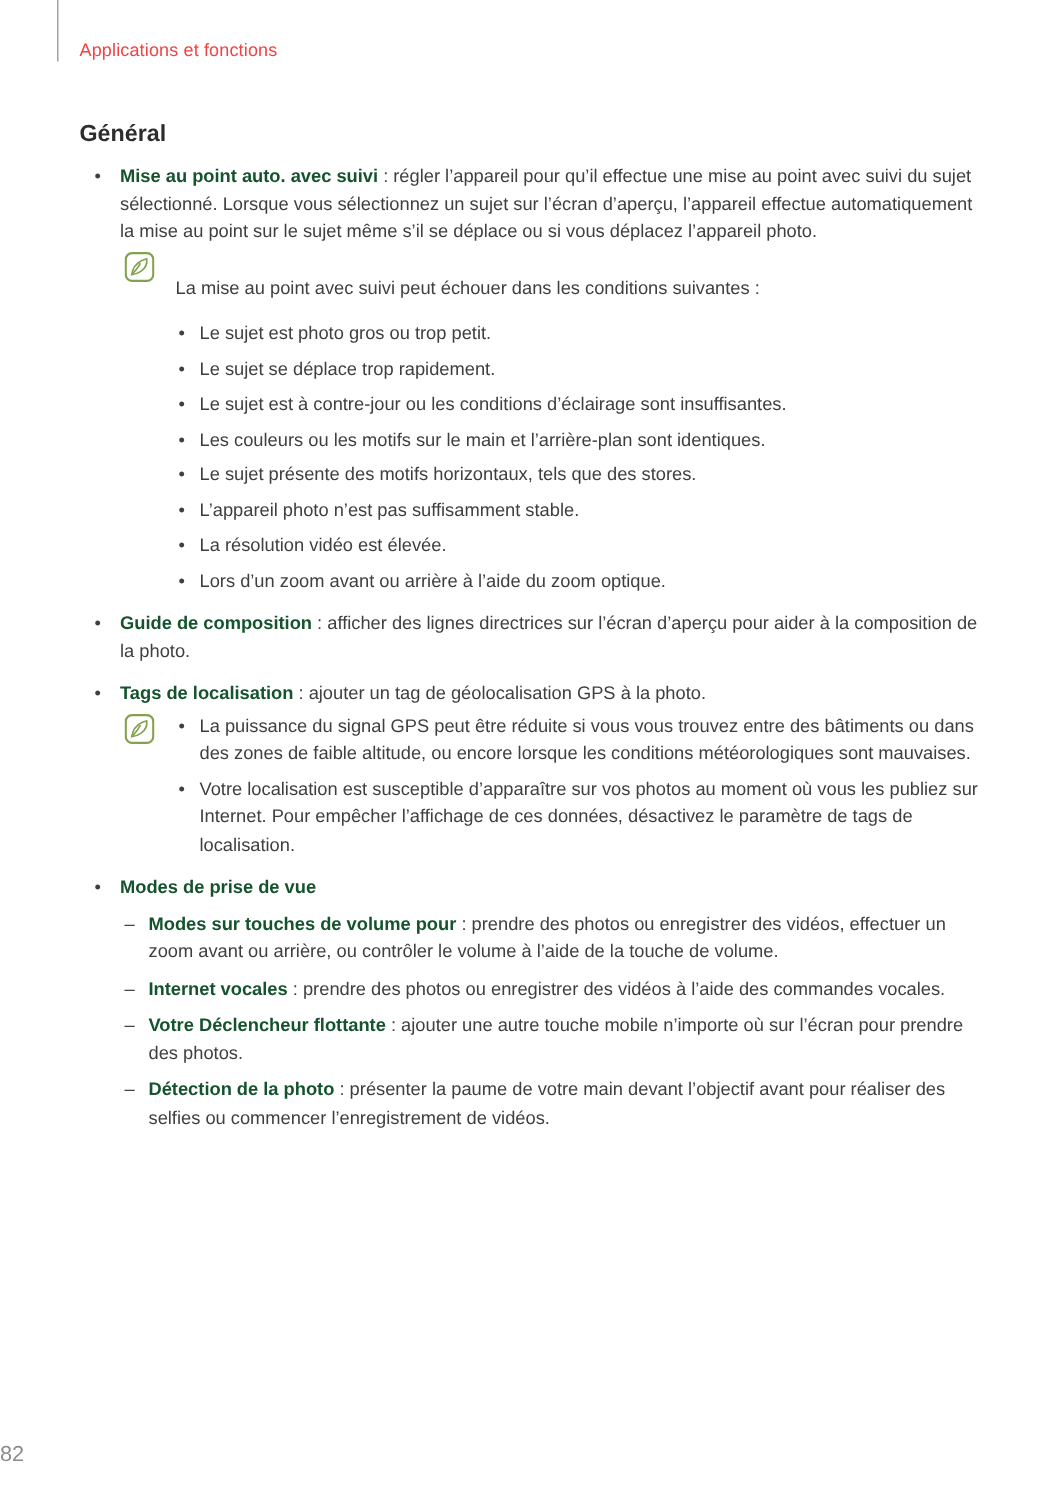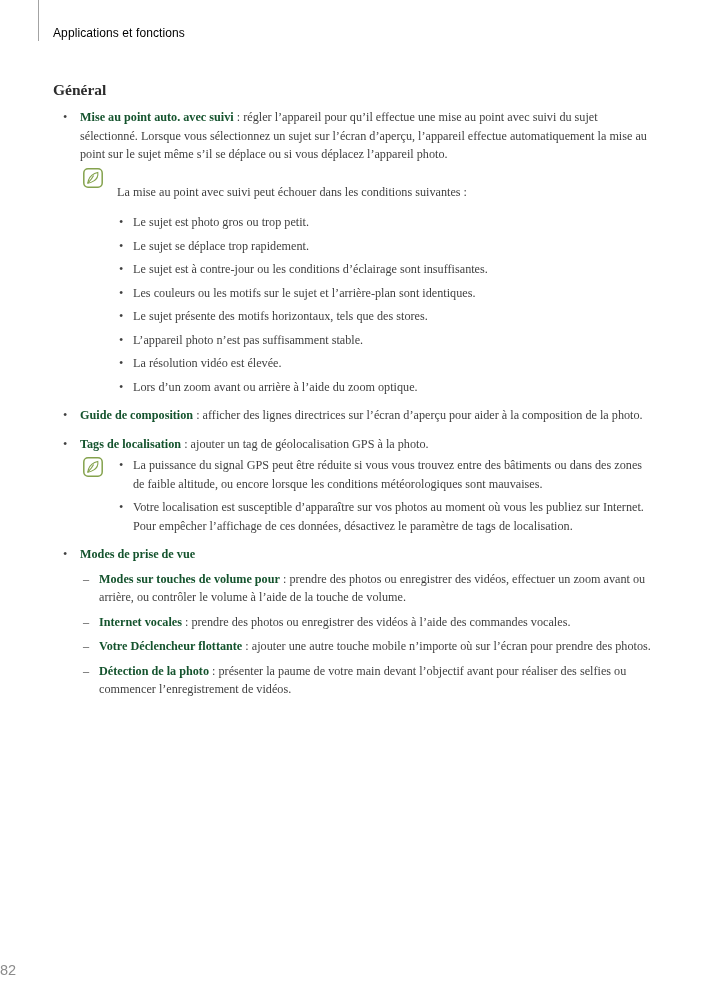--- a/index.html
+++ b/index.html
@@ -3,25 +3,25 @@
 <meta charset="utf-8">
 <style>
   html,body { margin:0; padding:0; background:#ffffff; }
   .page {
     position:relative; width:703px; height:994px; background:#ffffff;
     font-family:"Liberation Sans", sans-serif; overflow:hidden;
     color:#3f3f3f;
   }
   .head-rule { position:absolute; left:38px; top:0; width:1px; height:41px; background:#a3a3a3; }
   .running-head {
-    position:absolute; left:53px; top:26px; font-size:12px; color:#000000; letter-spacing:.1px;
+    position:absolute; left:53px; top:26px; font-size:12px; color:#ef4444; letter-spacing:.1px;
   }
   .content {
     position:absolute; left:53px; top:82px; width:600px;
-    font-size:12.2px; line-height:18.5px;font-family:Liberation Serif, serif;
+    font-size:12.2px; line-height:18.5px;
   }
   .section-title {
     font-size:15.5px; line-height:16px; font-weight:bold; color:#2d2d2d; margin:0 0 3px 0;
   }
   .li { display:flex; }
   .li .mk { flex:none; color:#3f3f3f; }
   .li .tx { flex:1; min-width:0; }
   .li1 { margin-top:10px; }
   .li1 > .mk { width:27px; padding-left:10px; box-sizing:border-box; }
   .li2 { margin-top:5px; }
@@ -68,21 +68,21 @@
             <div class="li li2">
               <span class="mk">•</span>
               <div class="tx"><span>Le sujet se déplace trop rapidement.</span></div>
             </div>
             <div class="li li2">
               <span class="mk">•</span>
               <div class="tx"><span>Le sujet est à contre-jour ou les conditions d’éclairage sont insuffisantes.</span></div>
             </div>
             <div class="li li2">
               <span class="mk">•</span>
-              <div class="tx"><span>Les couleurs ou les motifs sur le sujet et l’arrière-plan sont identiques.</span></div>
+              <div class="tx"><span>Les couleurs ou les motifs sur le main et l’arrière-plan sont identiques.</span></div>
             </div>
             <div class="li li2">
               <span class="mk">•</span>
               <div class="tx"><span>Le sujet présente des motifs horizontaux, tels que des stores.</span></div>
             </div>
             <div class="li li2">
               <span class="mk">•</span>
               <div class="tx"><span>L’appareil photo n’est pas suffisamment stable.</span></div>
             </div>
             <div class="li li2">

